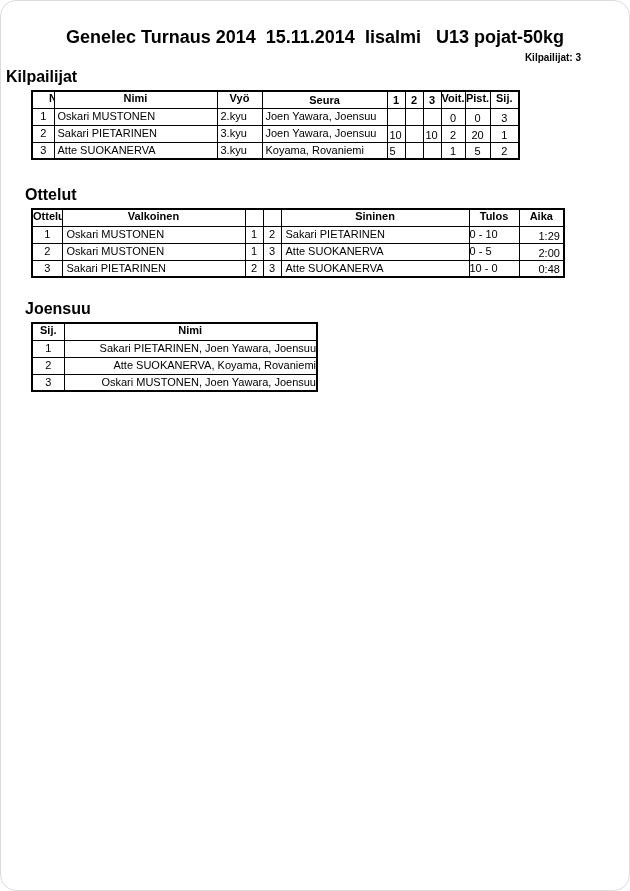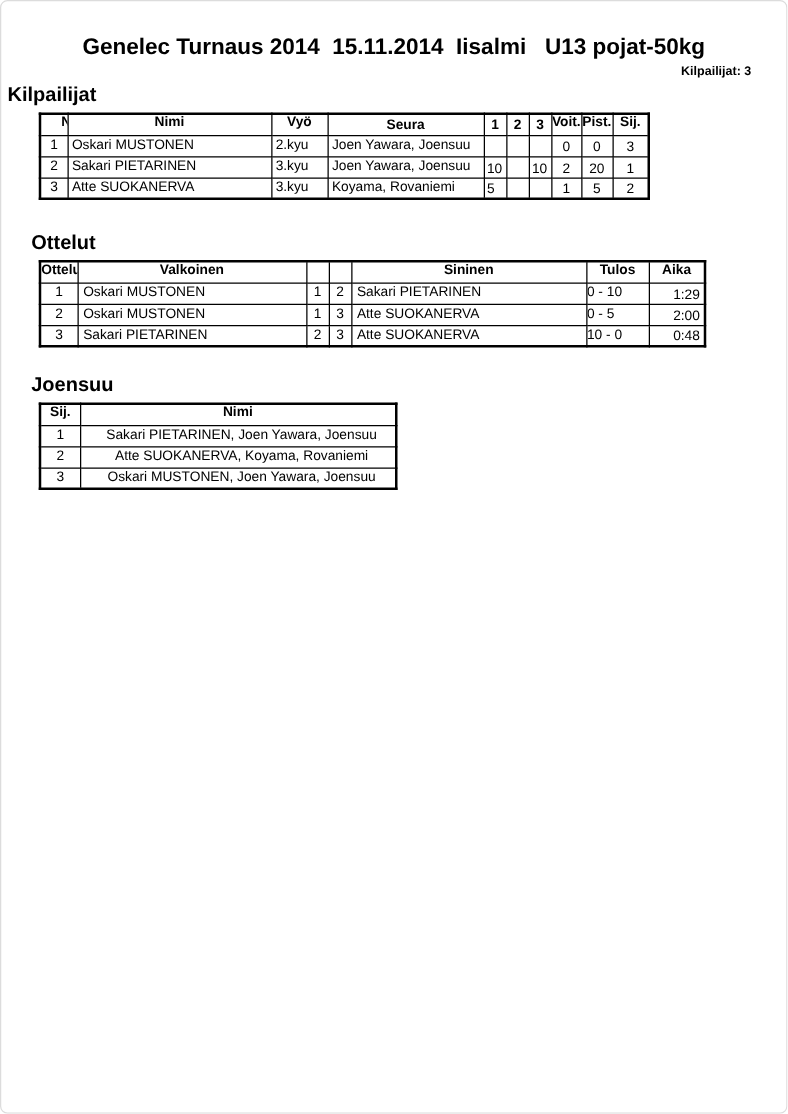--- a/index.html
+++ b/index.html
@@ -6,33 +6,33 @@
   html,body { background:#fff; }
   body {
     width:630px; height:891px;
     font-family:"Liberation Sans", sans-serif;
     color:#000;
   }
   .page {
     width:630px; height:891px;
     background:#fff;
     border:1px solid #dcdcdc;
-    border-radius:6px;
+    border-radius:16px;
     padding:26px 22px 0 22px;
     overflow:hidden;
   }
   .title {
     text-align:center;
     font-size:18px;
     font-weight:bold;
     white-space:pre;
   }
   .count {
     margin-top:4px;
-    margin-right:6px;
+    margin-right:26px;
     text-align:right;
     font-size:10px;
     font-weight:bold;
   }
   .section-heading {
     font-size:16px;
     font-weight:bold;
     text-align:left;
     margin-left:15px;
     position:relative;
@@ -93,21 +93,21 @@
   .t2 td:nth-child(3), .t2 td:nth-child(4) { text-align:center; }
   .t2 td:nth-child(6) { text-align:left; padding-right:12px; }
   .t2 td:nth-child(7) { text-align:left; padding-left:19px; vertical-align:bottom; padding-bottom:1px; }
 
   .t3 { width:285px; }
   .t3 col:nth-child(1){width:32px}
   .t3 col:nth-child(2){width:253px}
   .t3 th { vertical-align:top; }
   .t3 td { vertical-align:top; padding-top:1px; }
   .t3 td:nth-child(1) { text-align:center; }
-  .t3 td:nth-child(2) { text-align:center; padding-left:6px; }
+  .t3 td:nth-child(2) { text-align:right; padding-left:6px; }
 </style>
 </head>
 <body>
 
 <div class="page">
 
   <div class="title">Genelec Turnaus 2014  15.11.2014  Iisalmi   U13 pojat-50kg</div>
 
   <div class="count">Kilpailijat: 3</div>
 

